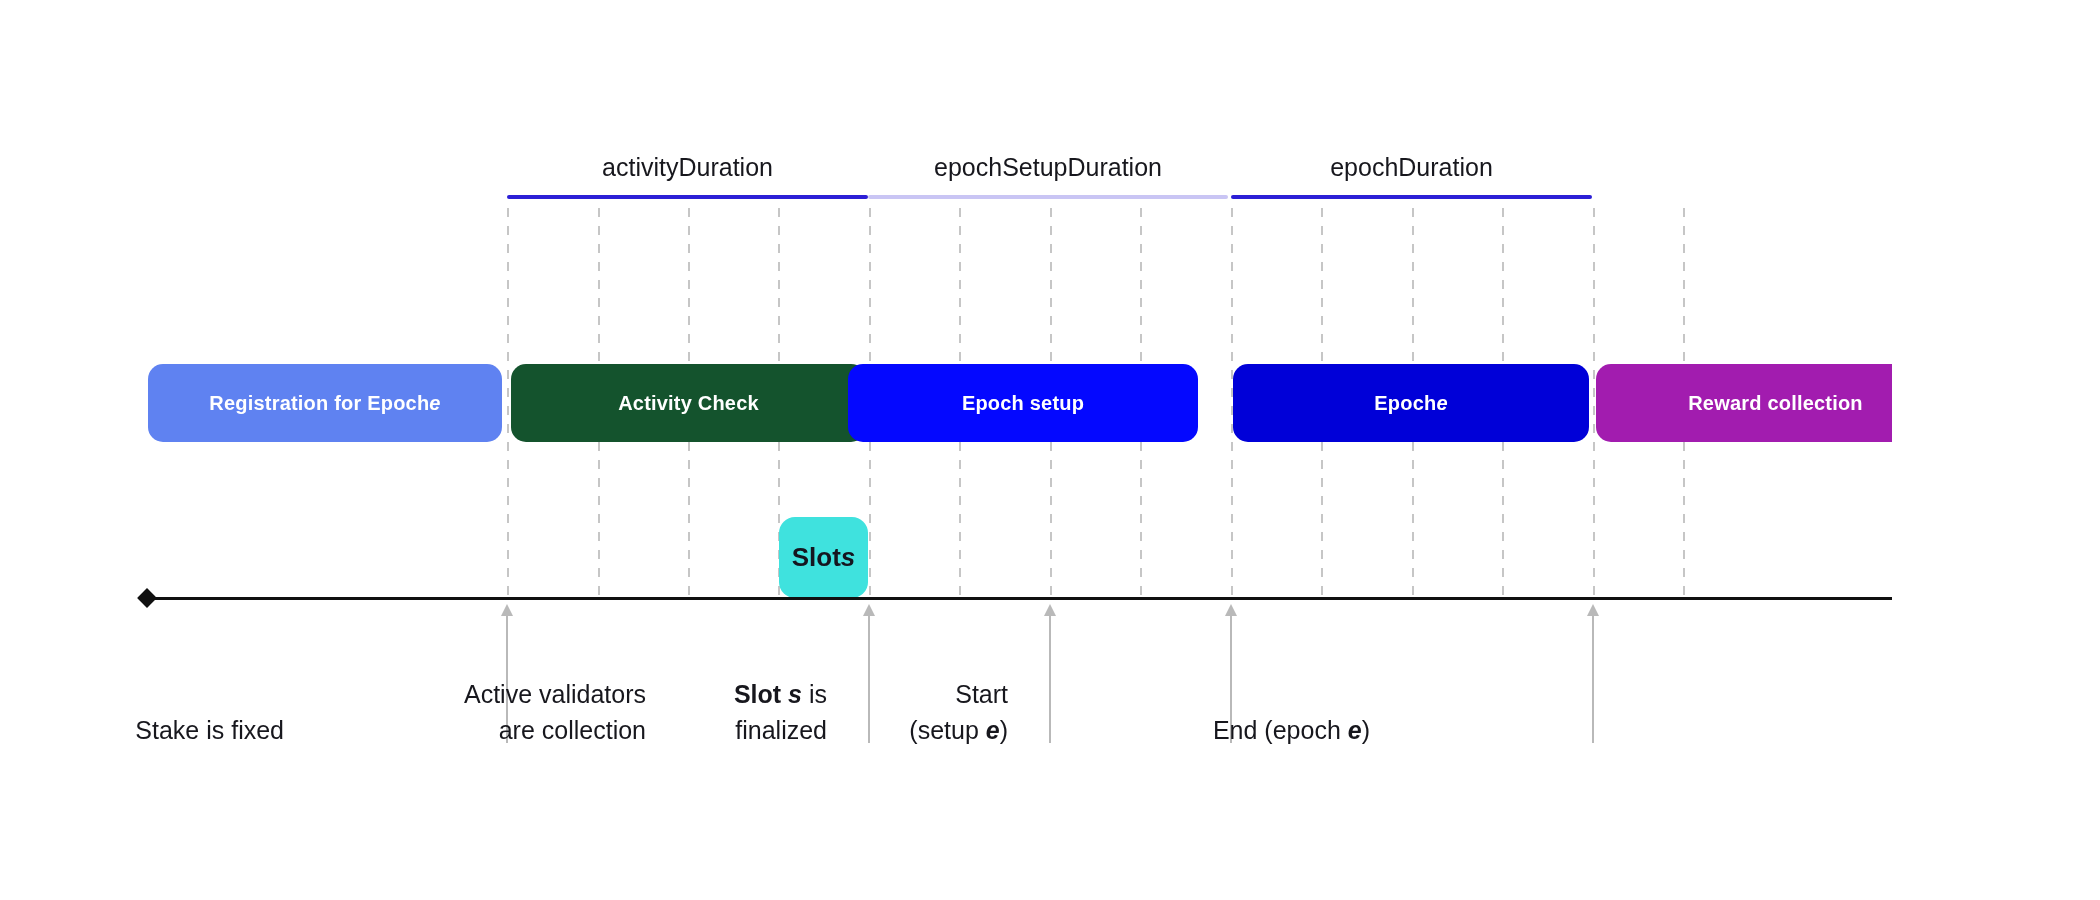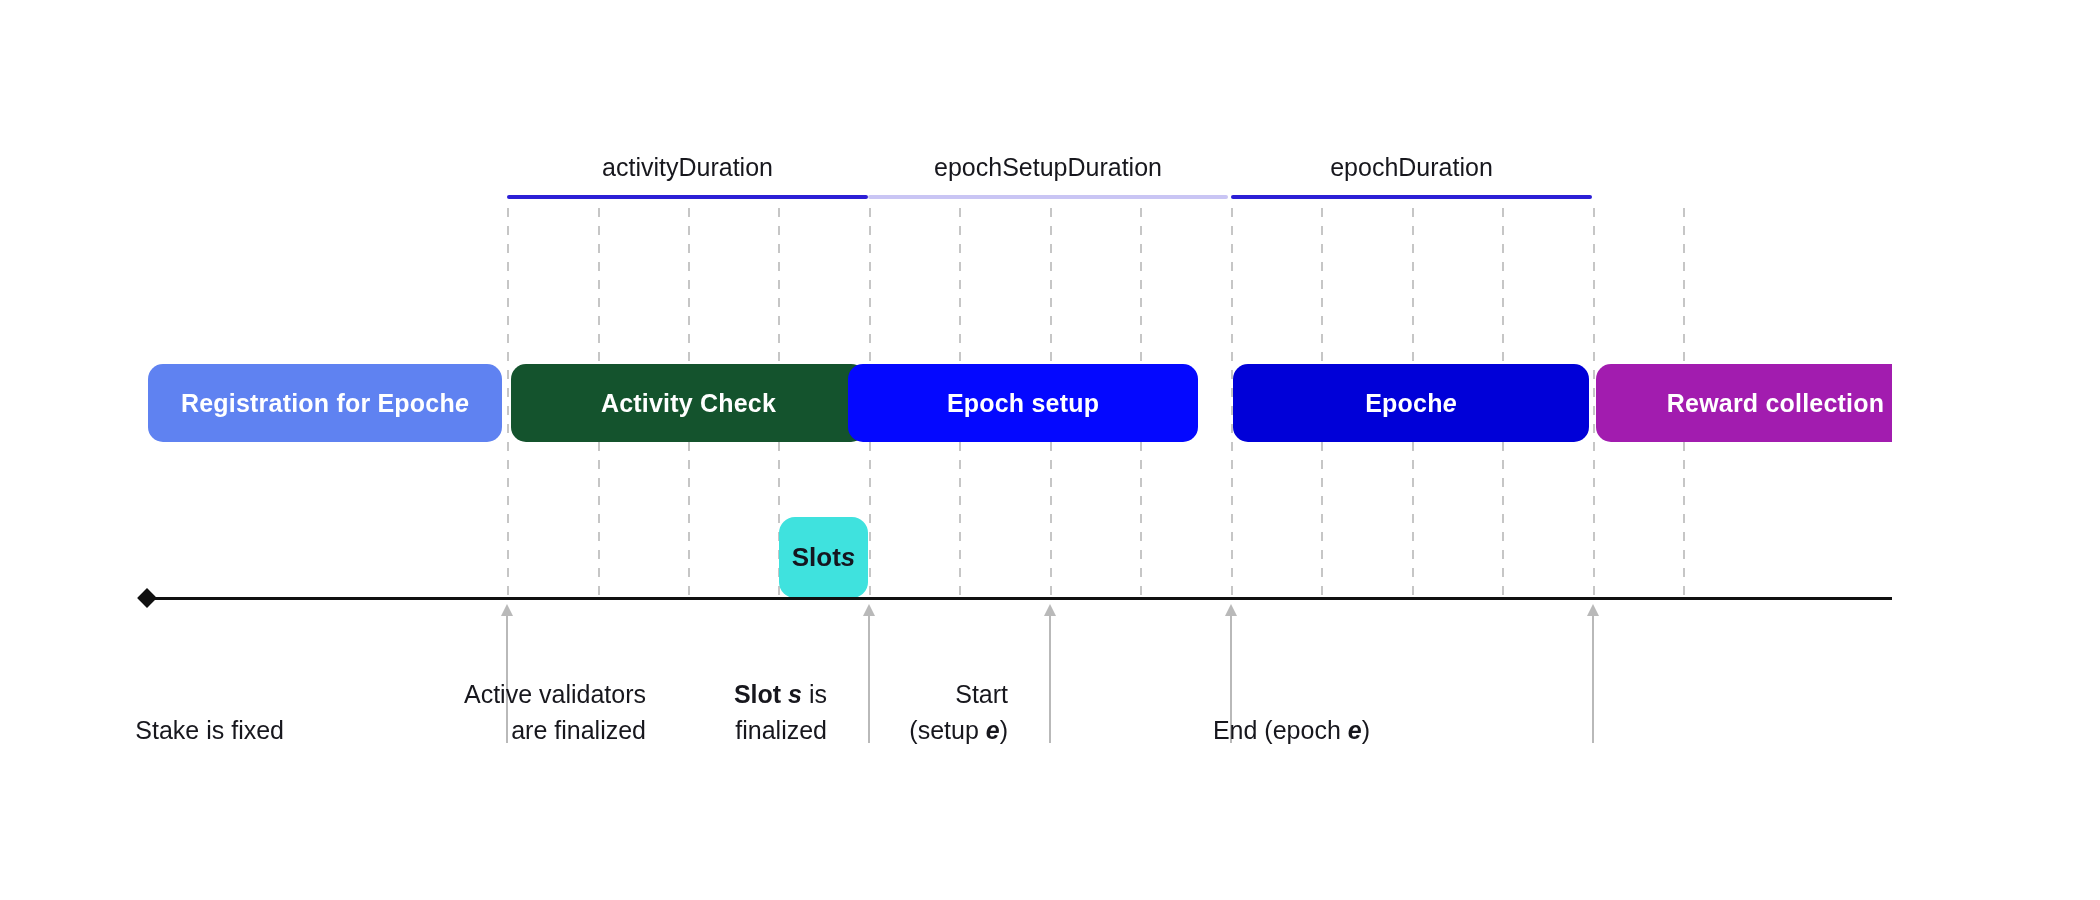--- a/index.html
+++ b/index.html
@@ -11,21 +11,21 @@
   .dur-label{font-size:25px;line-height:30px;color:#17171D;}
   .dur-line{margin-top:13px;height:4px;border-radius:2px;}
 
   
   .gridline{position:absolute;top:208px;width:2px;height:392px;
             background:repeating-linear-gradient(to bottom,#C6C6C6 0 9px,transparent 9px 18px);}
 
   
   .phase{position:absolute;top:364px;height:78px;border-radius:15px;
          display:flex;align-items:center;justify-content:center;
-         color:#ffffff;font-weight:bold;font-size:25px;letter-spacing:.2px;}
+         color:#ffffff;font-weight:bold;font-size:20px;letter-spacing:.2px;}
   .emph{font-style:italic;}
 
   
   .slot{position:absolute;left:779px;top:517px;width:89px;height:81px;border-radius:16px;
         display:flex;align-items:center;justify-content:center;
         font-weight:bold;font-size:26px;color:#15151F;}
 
   
   .axis-line{position:absolute;left:146px;top:597px;width:1794px;height:3px;background:#101010;}
   .axis-diamond{position:absolute;left:140px;top:591px;width:14px;height:14px;background:#101010;transform:rotate(45deg);}
@@ -128,21 +128,21 @@
   <div class="ev-arrow" style="left:1593px">
       <div class="ev-head"></div>
       <div class="ev-shaft"></div>
     </div>
 
   <div class="note" style="right:1608px">
     <div>Stake is fixed</div>
   </div>
   <div class="note" style="right:1246px">
     <div>Active validators</div>
-    <div>are finalized</div>
+    <div>are collection</div>
   </div>
   <div class="note" style="right:1065px">
     <div><b>Slot </b><b><i>s</i></b><span> is</span></div>
     <div>finalized</div>
   </div>
   <div class="note" style="right:884px">
     <div>Start</div>
     <div><span>(setup </span><b><i>e</i></b><span>)</span></div>
   </div>
   <div class="note" style="right:522px">

